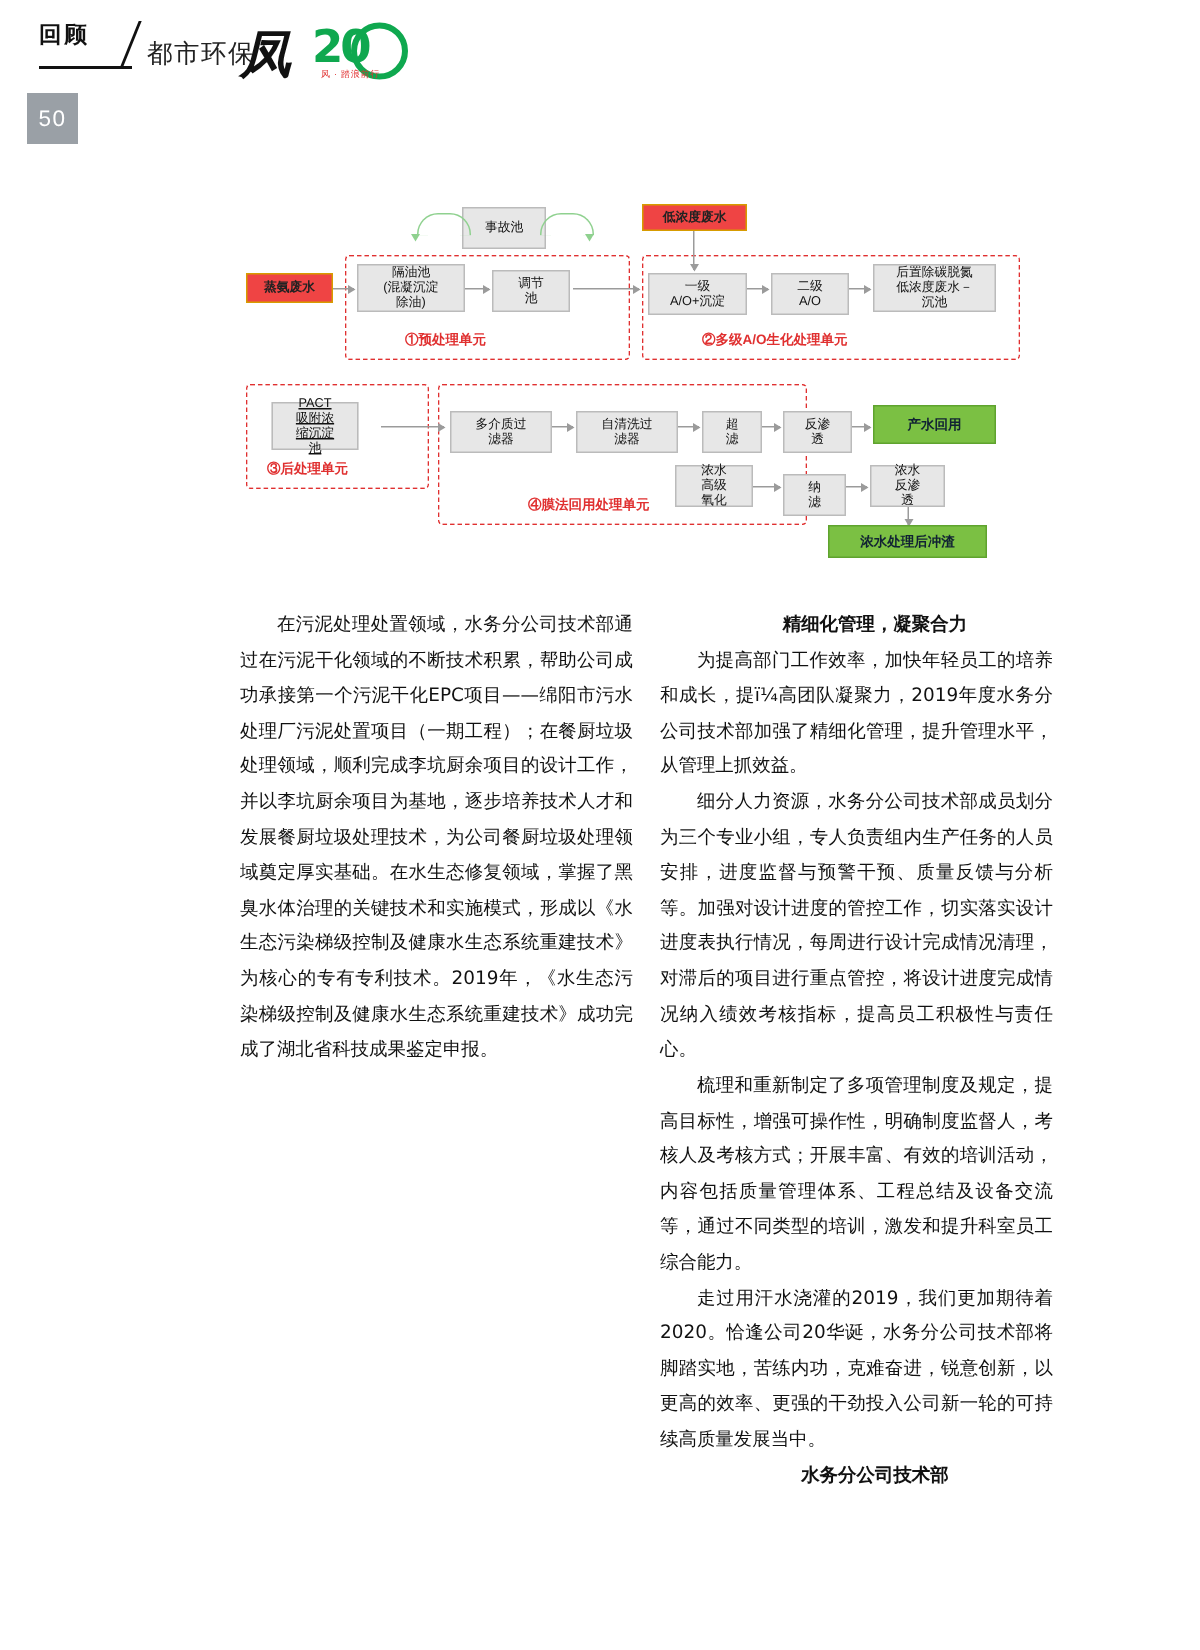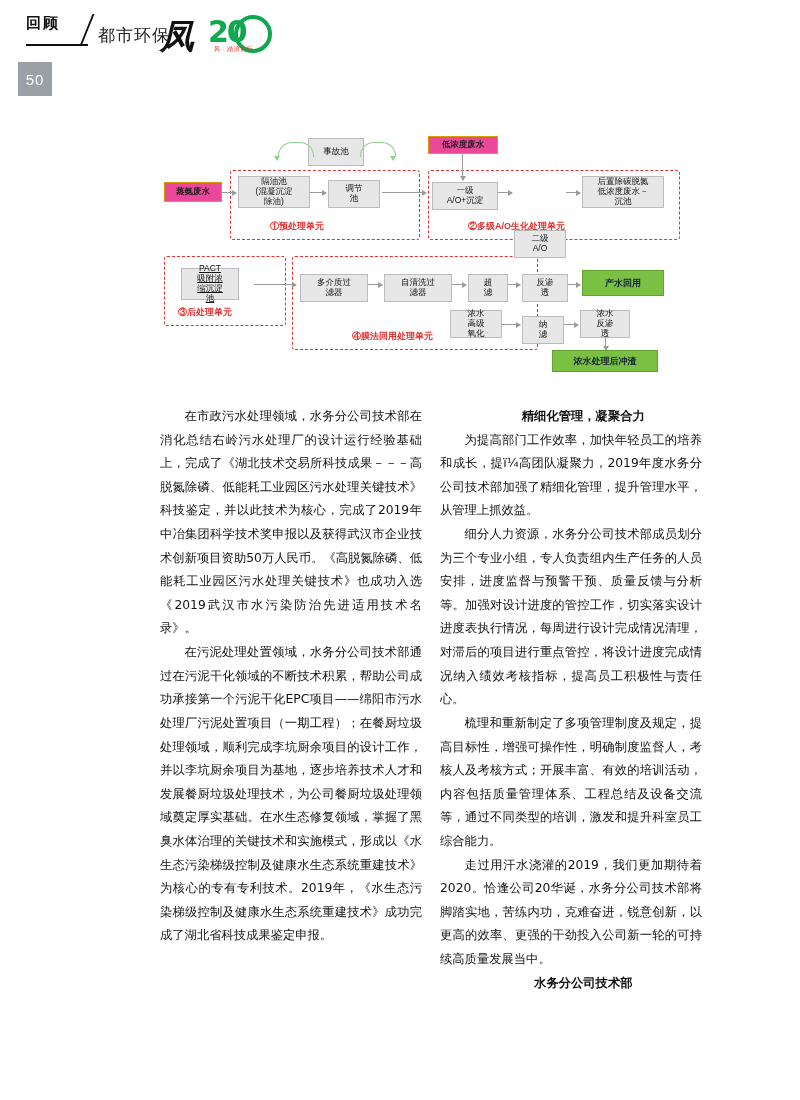--- a/index.html
+++ b/index.html
@@ -142,21 +142,21 @@
     align-items: center;
     justify-content: center;
     text-align: center;
     line-height: 1.15;
     font-size: 8.5px;
     box-sizing: border-box;
     padding: 13px;
   }
   .yellow-box {
     position: absolute;
-    background: #ec4899;
+    background: #ef4444;
     border: 1px solid #d79c00;
     display: flex;
     align-items: center;
     justify-content: center;
     text-align: center;
     font-size: 8.5px;
     font-weight: bold;
     color: #222;
     box-sizing: border-box;
   }
@@ -298,21 +298,21 @@
   <div class="grey-box" style="left:78px; top:48px; width:72px; height:32px;">
     <span style="white-space:pre-line;">隔油池
 (混凝沉淀除油)</span>
   </div>
   <div class="arrow" style="left:150px; top:64px; width:16px;"></div>
   <div class="grey-box" style="left:168px; top:52px; width:52px; height:24px;">调节池</div>
   <div class="arrow" style="left:222px; top:64px; width:44px;"></div>
 
   <div class="grey-box" style="left:272px; top:54px; width:66px; height:20px;">一级A/O+沉淀</div>
   <div class="arrow" style="left:338px; top:64px; width:14px;"></div>
-  <div class="grey-box" style="left:354px; top:54px; width:52px; height:20px;margin-top:48px;">二级A/O</div>
+  <div class="grey-box" style="left:354px; top:54px; width:52px; height:20px;">二级A/O</div>
   <div class="arrow" style="left:406px; top:64px; width:14px;"></div>
   <div class="grey-box" style="left:422px; top:48px; width:82px; height:32px;">
     <span style="white-space:pre-line;">后置除碳脱氮
 低浓度废水－沉池</span>
   </div>
 
   <div class="unit-label" style="left:110px; top:92px;">①预处理单元</div>
   <div class="unit-label" style="left:308px; top:92px;">②多级A/O生化处理单元</div>
 
   <div class="grey-box" style="left:21px; top:140px; width:58px; height:32px;text-decoration:underline;">
@@ -340,21 +340,20 @@
     <span>浓水反渗透</span>
   </div>
   <div class="arrow-down" style="left:445px; top:210px; height:12px;"></div>
   <div class="green-box" style="left:392px; top:222px; width:106px; height:22px;">浓水处理后冲渣</div>
 
   <div class="unit-label" style="left:18px; top:178px;">③后处理单元</div>
   <div class="unit-label" style="left:192px; top:202px;">④膜法回用处理单元</div>
 </div>
 
 <div class="col col-left">
-  <p>在市政污水处理领域，水务分公司技术部在消化总结右岭污水处理厂的设计运行经验基础上，完成了《湖北技术交易所科技成果－－－高脱氮除磷、低能耗工业园区污水处理关键技术》科技鉴定，并以此技术为核心，完成了2019年中冶集团科学技术奖申报以及获得武汉市企业技术创新项目资助50万人民币。《高脱氮除磷、低能耗工业园区污水处理关键技术》也成功入选《2019武汉市水污染防治先进适用技术名录》。</p>
   <p>在污泥处理处置领域，水务分公司技术部通过在污泥干化领域的不断技术积累，帮助公司成功承接第一个污泥干化EPC项目——绵阳市污水处理厂污泥处置项目（一期工程）；在餐厨垃圾处理领域，顺利完成李坑厨余项目的设计工作，并以李坑厨余项目为基地，逐步培养技术人才和发展餐厨垃圾处理技术，为公司餐厨垃圾处理领域奠定厚实基础。在水生态修复领域，掌握了黑臭水体治理的关键技术和实施模式，形成以《水生态污染梯级控制及健康水生态系统重建技术》为核心的专有专利技术。2019年，《水生态污染梯级控制及健康水生态系统重建技术》成功完成了湖北省科技成果鉴定申报。</p>
 </div>
 
 <div class="col col-right">
   <p class="sub-heading">精细化管理，凝聚合力</p>
   <p>为提高部门工作效率，加快年轻员工的培养和成长，提ï¼高团队凝聚力，2019年度水务分公司技术部加强了精细化管理，提升管理水平，从管理上抓效益。</p>
   <p>细分人力资源，水务分公司技术部成员划分为三个专业小组，专人负责组内生产任务的人员安排，进度监督与预警干预、质量反馈与分析等。加强对设计进度的管控工作，切实落实设计进度表执行情况，每周进行设计完成情况清理，对滞后的项目进行重点管控，将设计进度完成情况纳入绩效考核指标，提高员工积极性与责任心。</p>
   <p>梳理和重新制定了多项管理制度及规定，提高目标性，增强可操作性，明确制度监督人，考核人及考核方式；开展丰富、有效的培训活动，内容包括质量管理体系、工程总结及设备交流等，通过不同类型的培训，激发和提升科室员工综合能力。</p>
   <p>走过用汗水浇灌的2019，我们更加期待着2020。恰逢公司20华诞，水务分公司技术部将脚踏实地，苦练内功，克难奋进，锐意创新，以更高的效率、更强的干劲投入公司新一轮的可持续高质量发展当中。</p>
   <p class="signature">水务分公司技术部</p>

